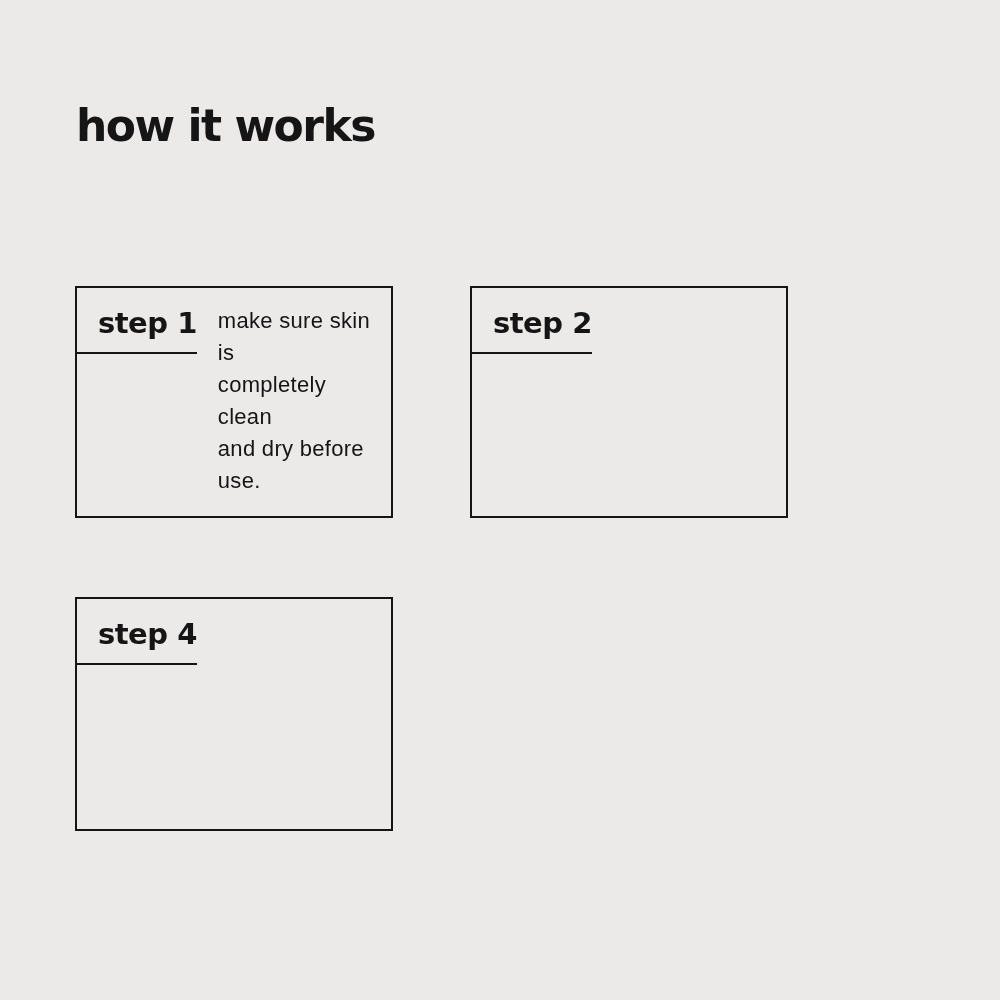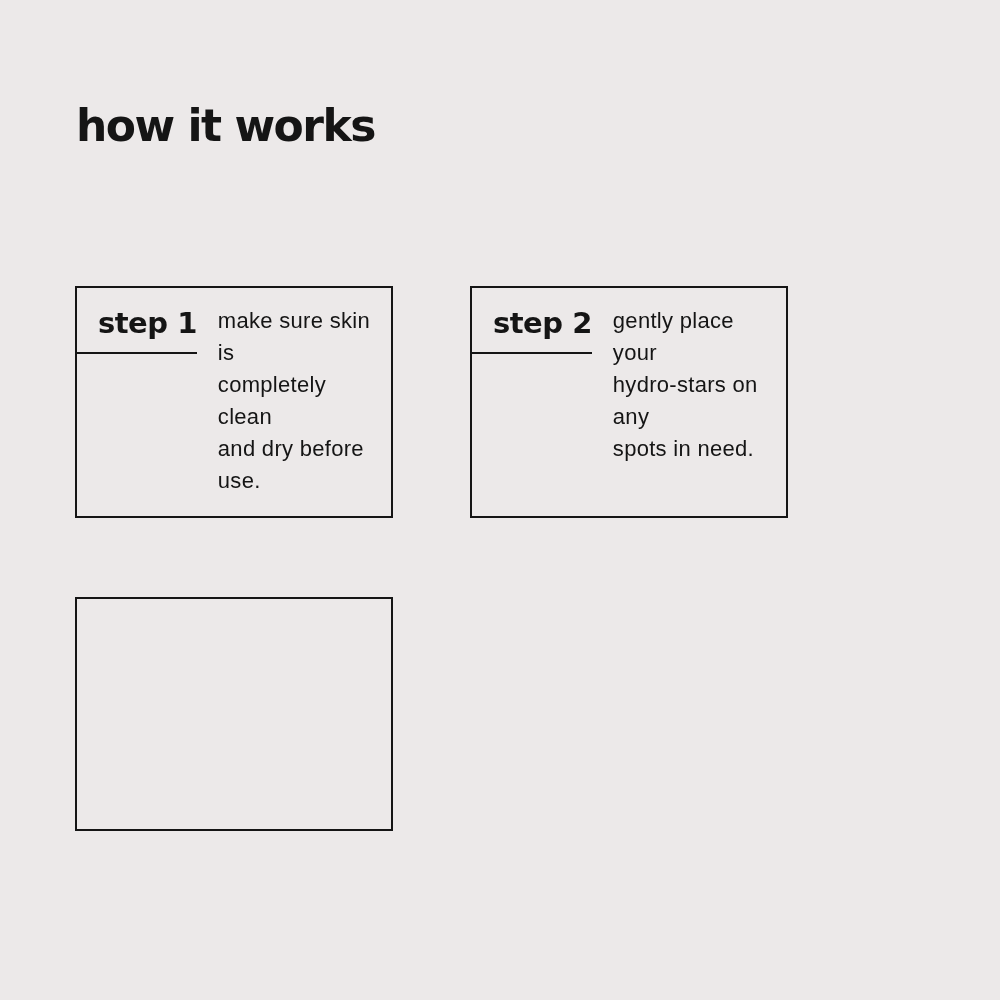--- a/index.html
+++ b/index.html
@@ -84,23 +84,23 @@
       </div>
       <div class="step-body">make sure skin is
 completely clean
 and dry before use.</div>
     </div>
 
     <div class="step-card">
       <div class="step-header">
         <span class="step-label">step 2</span>
       </div>
-      <div class="step-body">gently place your
-hydro-stars on any
-spots in need.</div>
     </div>
 
 
     <div class="step-card">
+      <div class="step-header">
+        <span class="step-label">step 4</span>
+      </div>
     </div>
 
   </div>
 </div>
 
 </body></html>

